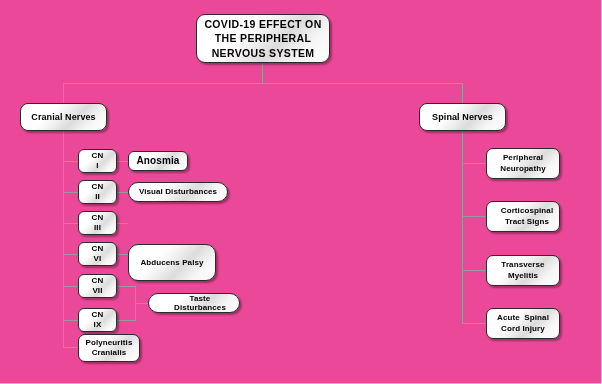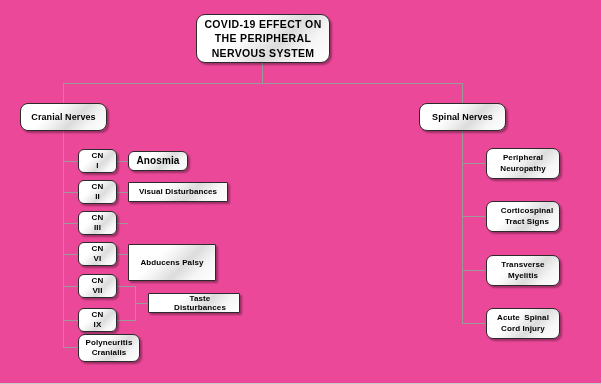--- a/index.html
+++ b/index.html
@@ -60,21 +60,21 @@
   }
 
   
   .node.branch { font-size: 9px; border-radius: 8px; }
 
   
   .node.cn { font-size: 8px; border-radius: 6px; line-height: 1.25; }
 
   
   .node.leaf { font-size: 10px; border-radius: 6px; }
-  .node.leaf-wide { font-size: 8px; border-radius: 1px; justify-content: center; }
+  .node.leaf-wide { font-size: 8px; border-radius: 10px; justify-content: center; }
   .node.stack { font-size: 8px; border-radius: 7px; line-height: 1.3; }
 </style>
 </head>
 <body>
 
 <div id="canvas">
 
   <div class="line v" style="left:262px; top:62px;  height:21px;"></div>
 
   <div class="line h" style="left:63px;  top:83px;  width:400px;"></div>

